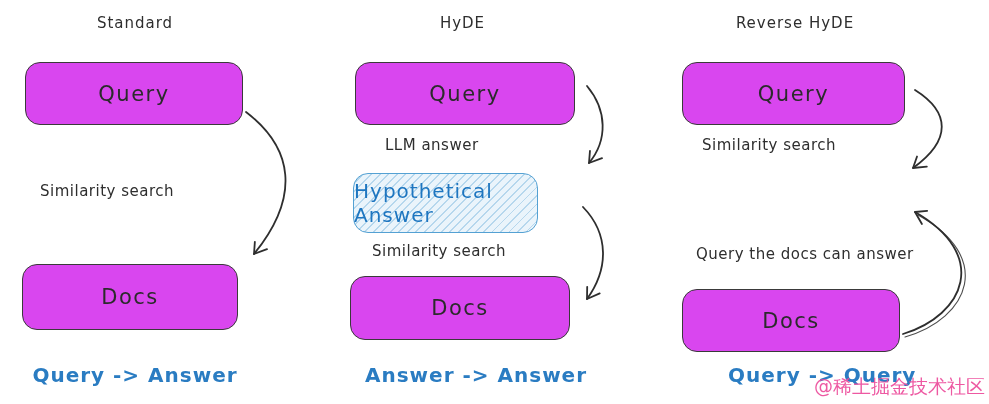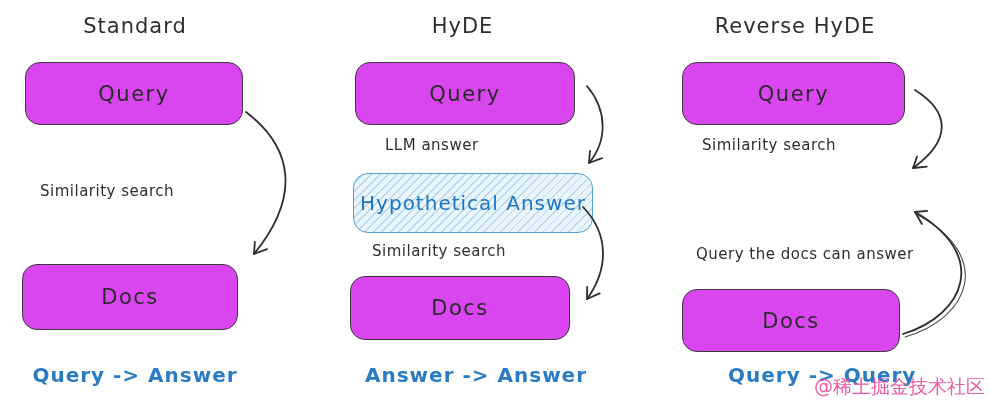--- a/index.html
+++ b/index.html
@@ -11,21 +11,21 @@
     position: relative;
     width: 989px;
     height: 404px;
     background: #ffffff;
     font-family: "DejaVu Sans", sans-serif;
     color: #2e2e2e;
     overflow: hidden;
   }
   .abs { position: absolute; }
   .col-title {
-    font-size: 21px;
+    font-size: 15px;
     letter-spacing: 1px;
     text-align: center;
     color: #2e2e2e;
     white-space: nowrap;
   }
   .node {
     display: flex;
     align-items: center;
     justify-content: center;
     border: 1.8px solid #3a3a3a;
@@ -91,21 +91,21 @@
   <div class="abs node" style="left:22px; top:264px; width:216px; height:66px;">
     <span>Docs</span>
   </div>
   <div class="abs caption" style="left:30px; top:363px; width:210px;">Query -&gt; Answer</div>
 
   <div class="abs col-title" style="left:380px; top:14px; width:165px;">HyDE</div>
   <div class="abs node" style="left:355px; top:62px; width:220px; height:63px;">
     <span>Query</span>
   </div>
   <div class="abs edge-label" style="left:385px; top:136px; width:160px;">LLM answer</div>
-  <div class="abs node blue" style="left:353px; top:173px; width:240px; height:60px;">
+  <div class="abs node blue" style="left:353px; top:173px; width:185px; height:60px;">
     <span>Hypothetical Answer</span>
   </div>
   <div class="abs edge-label" style="left:372px; top:242px; width:180px;">Similarity search</div>
   <div class="abs node" style="left:350px; top:276px; width:220px; height:64px;">
     <span>Docs</span>
   </div>
   <div class="abs caption" style="left:365px; top:363px; width:205px;">Answer -&gt; Answer</div>
 
   <div class="abs col-title" style="left:700px; top:14px; width:190px;">Reverse HyDE</div>
   <div class="abs node" style="left:682px; top:62px; width:223px; height:63px;">

